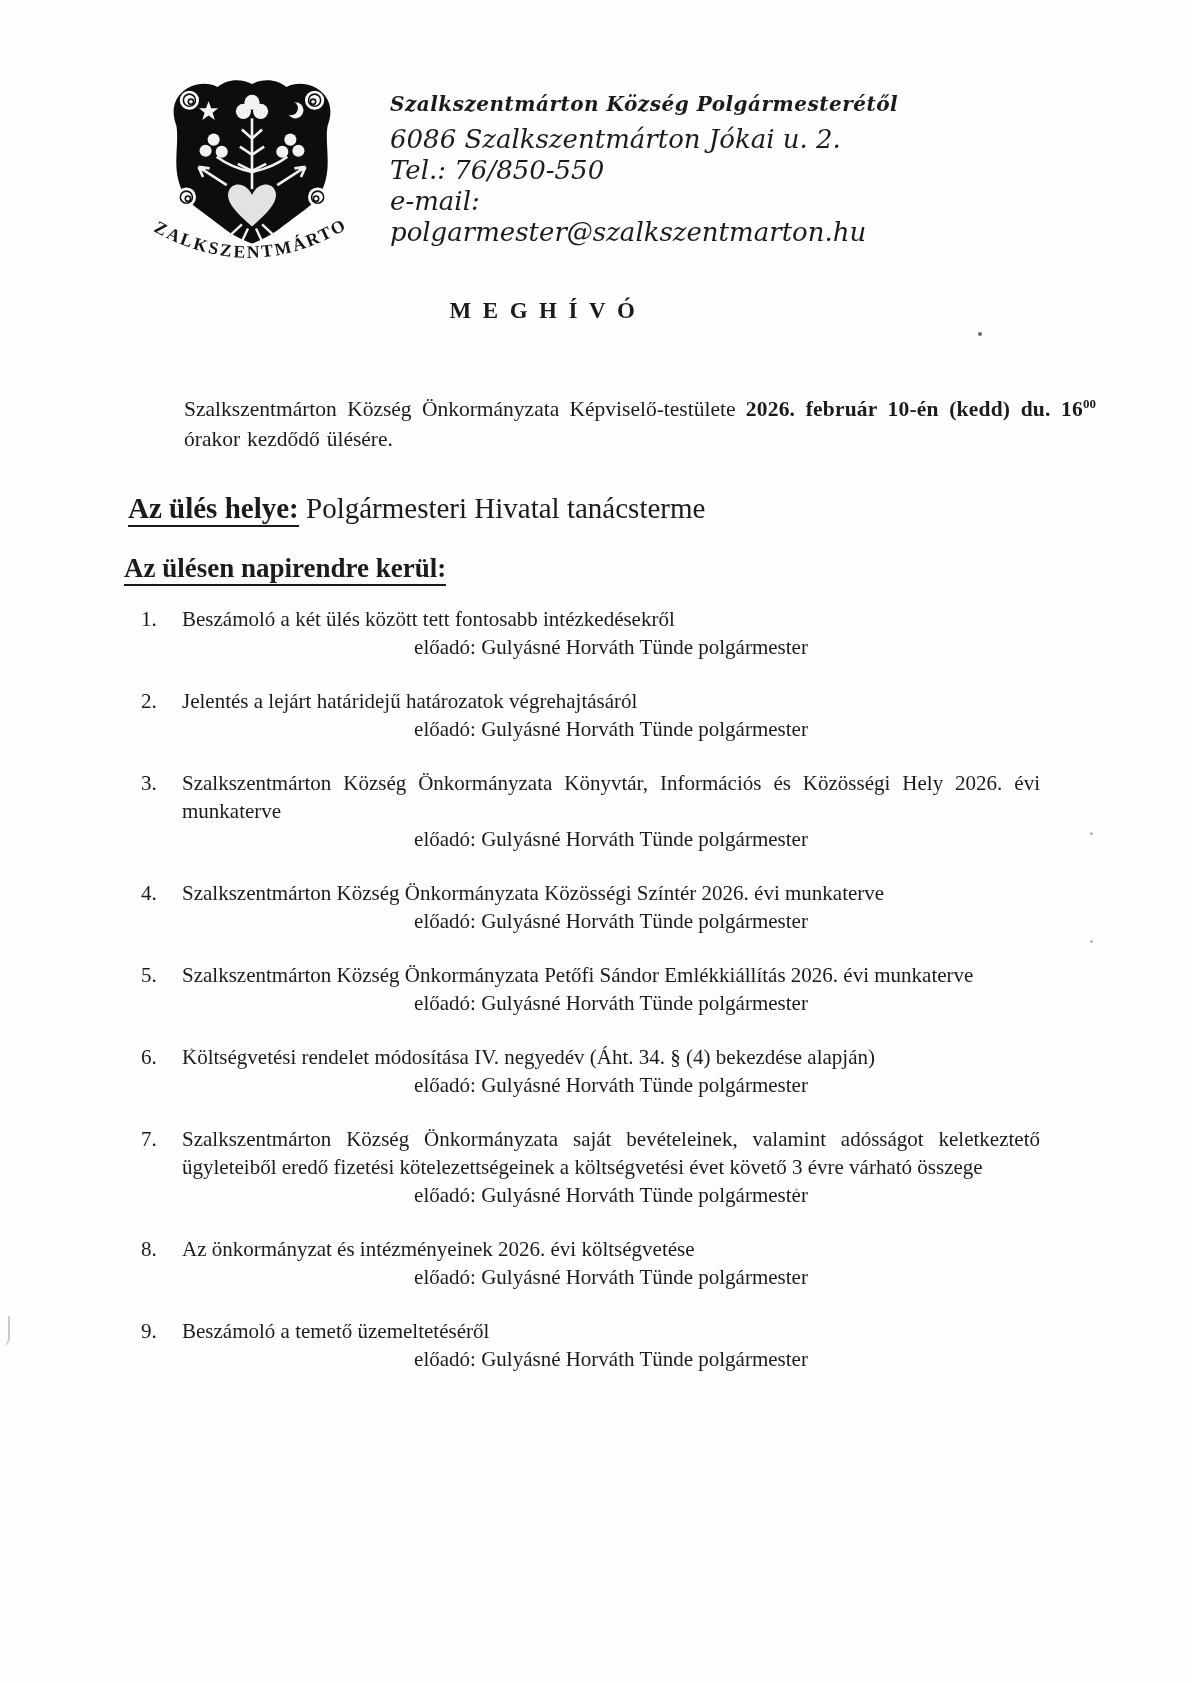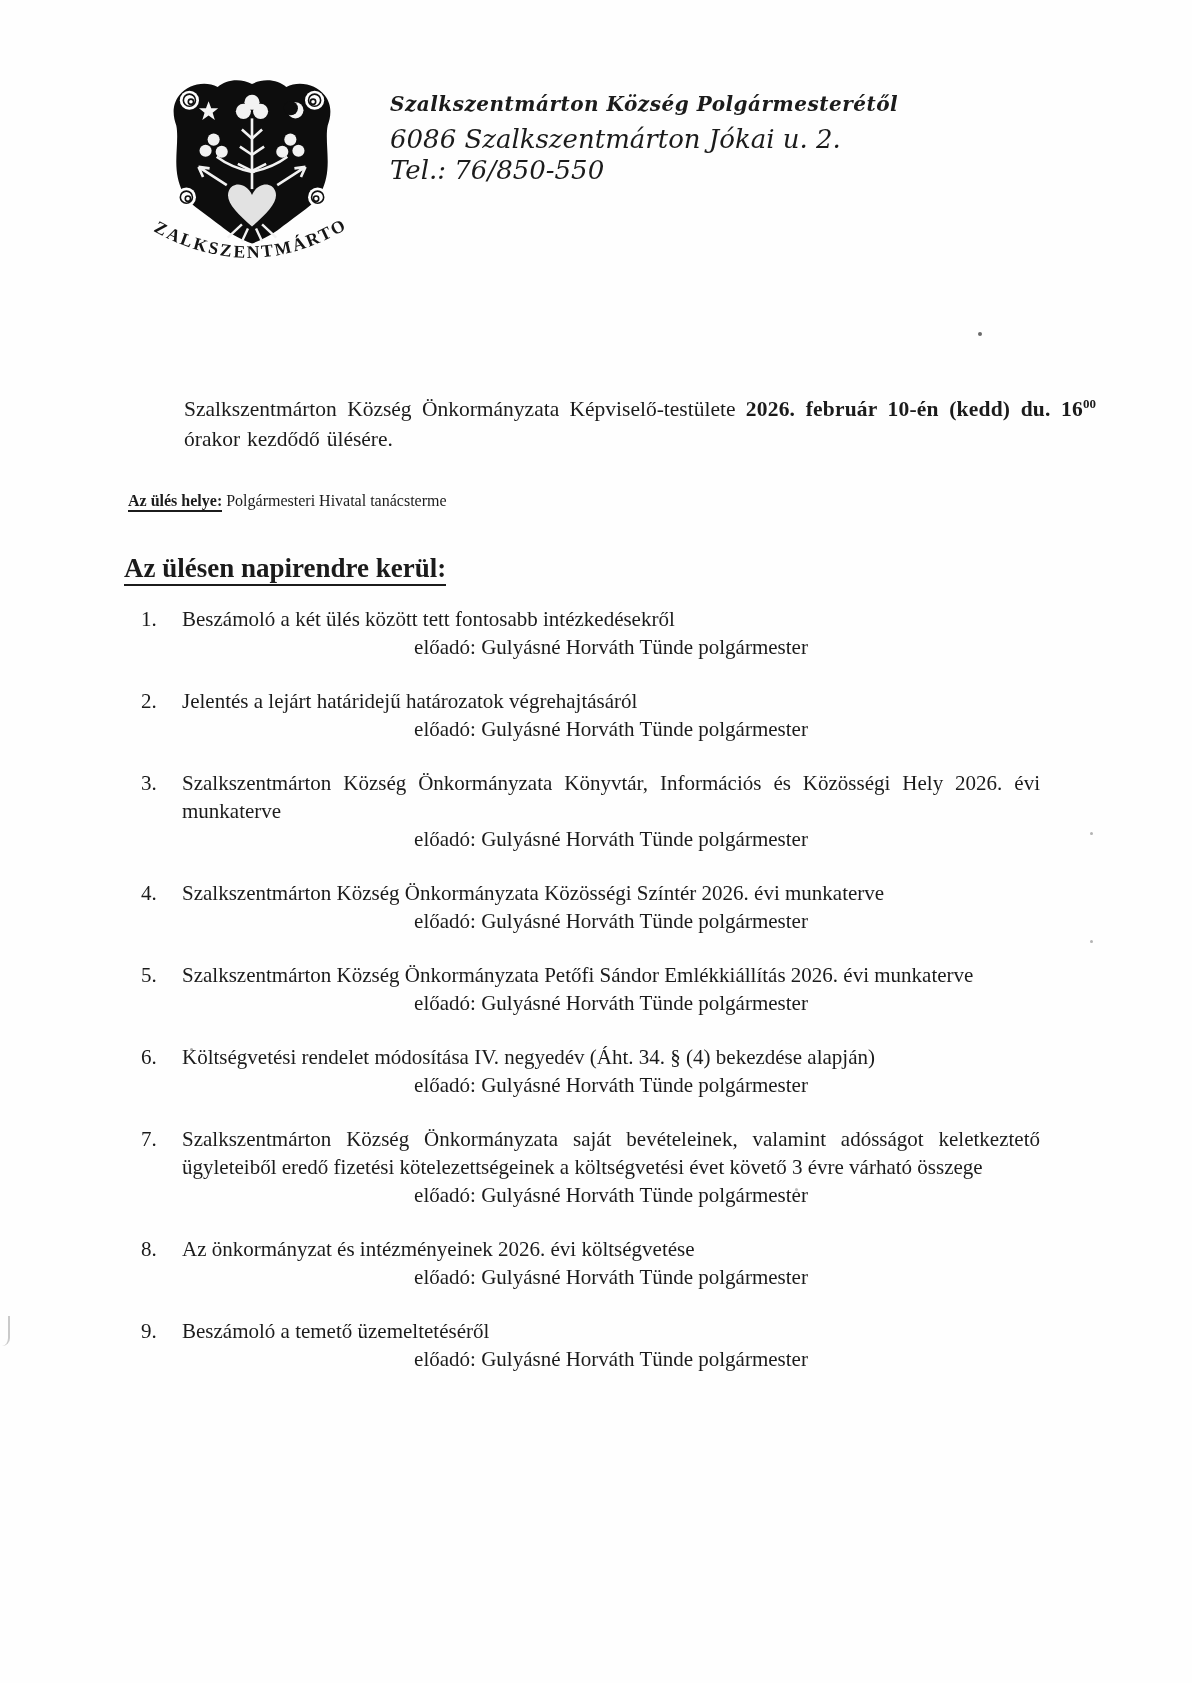--- a/index.html
+++ b/index.html
@@ -38,21 +38,21 @@
     font-size:21.5px;line-height:30px;
     text-align:justify;
     word-spacing:1.5px;
     margin-left:40px;
   }
   .intro b{letter-spacing:0.2px;}
   .intro sup{font-size:13px;font-weight:bold;vertical-align:super;line-height:0;}
   
   .location{
     position:absolute;left:128px;top:492px;width:912px;
-    font-size:16px;
+    font-size:29px;
   }
   .u-bold{font-weight:bold;border-bottom:2px solid #1b1b1b;padding-bottom:1px;}
   
   .agenda-heading{
     position:absolute;left:124px;top:553px;
     font-size:27px;
   }
   .agenda-list{
     position:absolute;left:128px;top:605px;width:912px;
     font-size:21px;line-height:28px;
@@ -145,22 +145,24 @@
       <text font-family="Liberation Serif, serif" font-size="17.5" font-weight="bold" fill="#161616" letter-spacing="2.2">
         <textPath href="#arcpath" startOffset="50%" text-anchor="middle">SZALKSZENTMÁRTON</textPath>
       </text>
     </svg>
   </div>
 
   <div class="letterhead">
     <div class="org-name">Szalkszentmárton Község Polgármesterétől</div>
     <div class="contact-line">6086 Szalkszentmárton Jókai u. 2.</div>
     <div class="contact-line">Tel.: 76/850-550</div>
-  </div>
-
+    <div class="contact-line">e-mail: polgarmester@szalkszentmarton.hu</div>
+  </div>
+
+  <div class="doc-title">MEGHÍVÓ</div>
 
   <p class="intro"><span>Szalkszentmárton Község Önkormányzata Képviselő-testülete </span><b>2026. február 10-én (kedd) du. 16</b><sup>00</sup><span> órakor kezdődő ülésére.</span></p>
 
   <div class="location">
     <span class="u-bold">Az ülés helye:</span>
     <span>Polgármesteri Hivatal tanácsterme</span>
   </div>
 
   <div class="agenda-heading">
     <span class="u-bold">Az ülésen napirendre kerül:</span>

